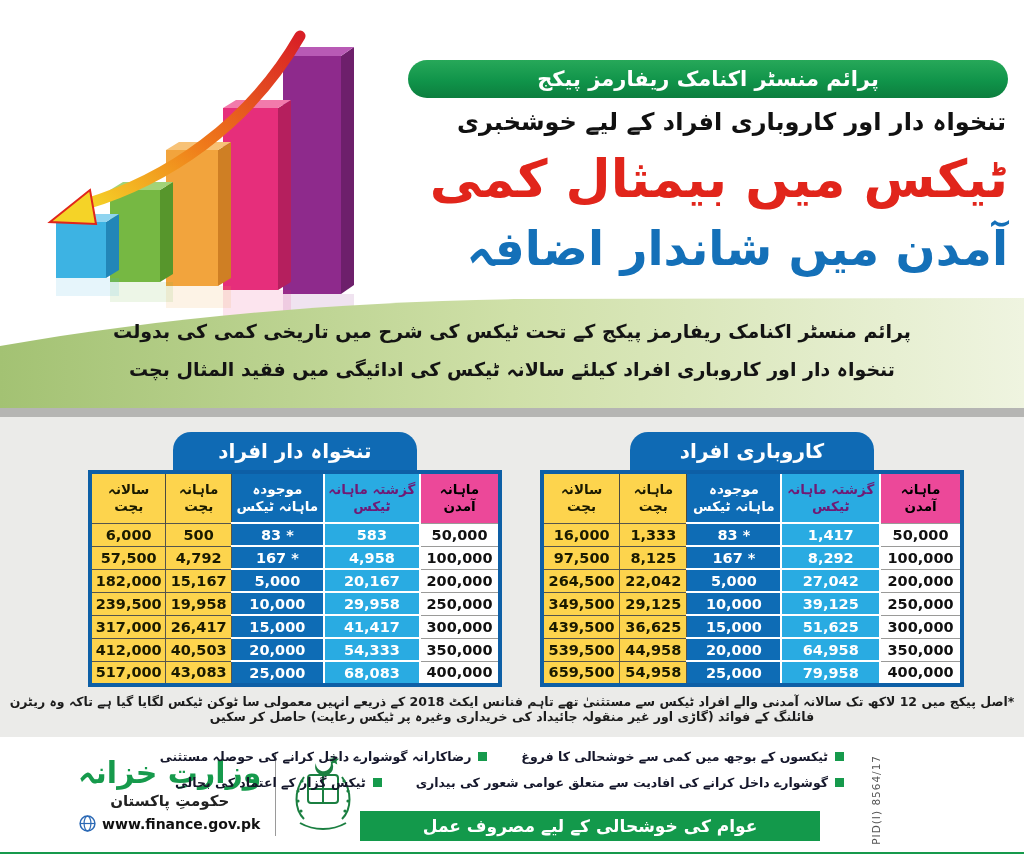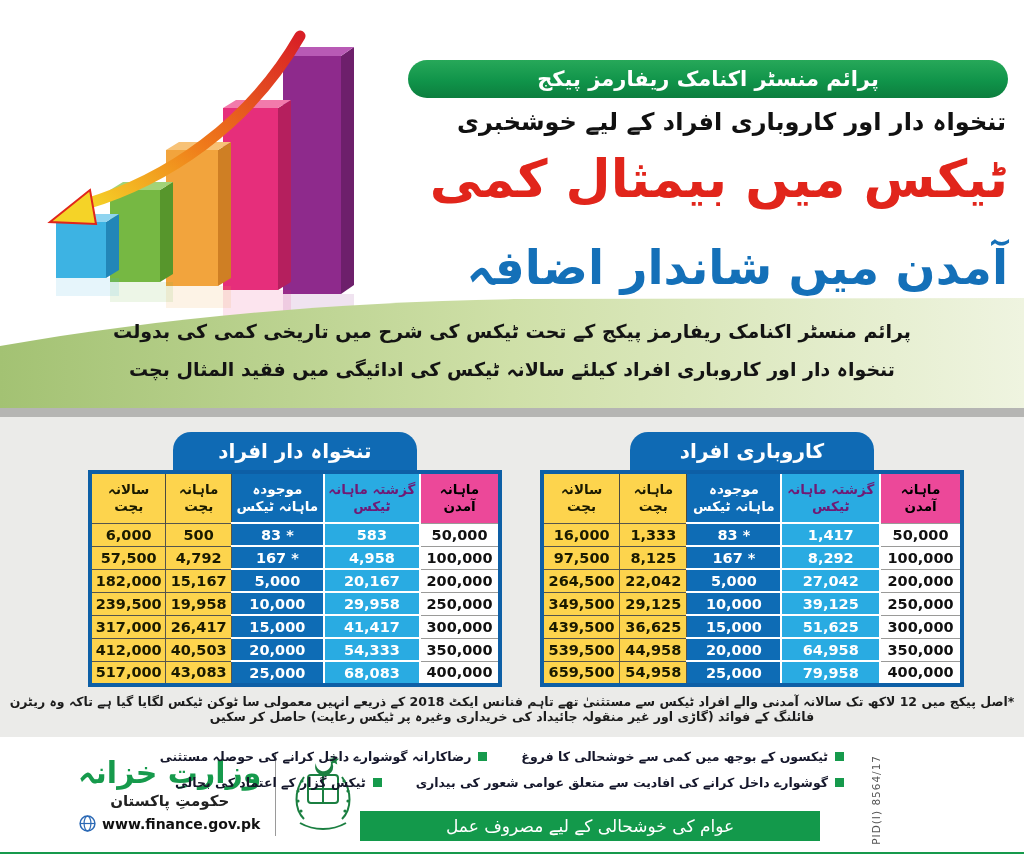--- a/index.html
+++ b/index.html
@@ -10,21 +10,21 @@
   
   #badge{right:16px;top:60px;width:600px;height:38px;border-radius:22px;
     background:linear-gradient(180deg,#27a859 0%,#10944a 55%,#0c7e3e 100%);
     color:#fff;font-weight:bold;font-size:21px;letter-spacing:2px;
     display:flex;align-items:center;justify-content:center;direction:rtl;}
   #subtitle{right:18px;top:108px;width:620px;text-align:right;direction:rtl;
     color:#111;font-weight:bold;font-size:24px;}
   #headline-red{right:16px;top:146px;width:700px;text-align:right;direction:rtl;
     color:#e1251b;font-weight:bold;font-size:52px;line-height:1.3;}
   #headline-blue{right:16px;top:218px;width:700px;text-align:right;direction:rtl;
-    color:#1470b8;font-weight:bold;font-size:47px;line-height:1.3;margin-top:19px;}
+    color:#1470b8;font-weight:bold;font-size:47px;line-height:1.3;}
 
   
   #chart{left:38px;top:28px;}
 
   
   #band{left:0;top:298px;width:1024px;height:110px;}
   #band svg{position:absolute;left:0;top:0;}
   .band-line{position:absolute;width:100%;text-align:center;direction:rtl;
     color:#141414;font-weight:bold;font-size:19px;}
   #band-line1{top:22px;}
@@ -66,21 +66,21 @@
   #ministry-gov{color:#222;font-weight:bold;font-size:15px;letter-spacing:4px;margin-top:2px;}
   #ministry-web{display:flex;align-items:center;justify-content:center;gap:6px;
     margin-top:5px;color:#111;font-weight:bold;font-size:14px;direction:ltr;}
   #ministry-divider{width:1px;height:84px;background:#9a9a9a;}
   #bullets{position:absolute;right:40px;top:12px;width:500px;direction:rtl;
     color:#15172b;font-size:12.5px;font-weight:600;}
   .bullet-row{display:flex;gap:34px;margin-bottom:11px;}
   .bullet{display:flex;align-items:center;gap:7px;white-space:nowrap;}
   .sq{width:9px;height:9px;background:#169a4c;flex:0 0 auto;}
   #footer-banner{position:absolute;right:64px;top:74px;width:460px;height:30px;
-    background:#13994b;color:#fff;font-weight:normal;font-size:17px;letter-spacing:3px;
+    background:#13994b;color:#fff;font-weight:bold;font-size:17px;letter-spacing:3px;
     display:flex;align-items:center;justify-content:center;direction:rtl;}
   #pid{position:absolute;right:2px;top:18px;writing-mode:vertical-rl;
     transform:rotate(180deg);font-size:10.5px;color:#555;letter-spacing:1px;}
   #bottom-line{left:0;top:852px;width:1024px;height:2px;background:#169a4c;}
 </style>
 </head>
 <body>
 
 <svg id="chart" class="abs" width="352" height="300" viewBox="0 0 352 300">
   <defs>

